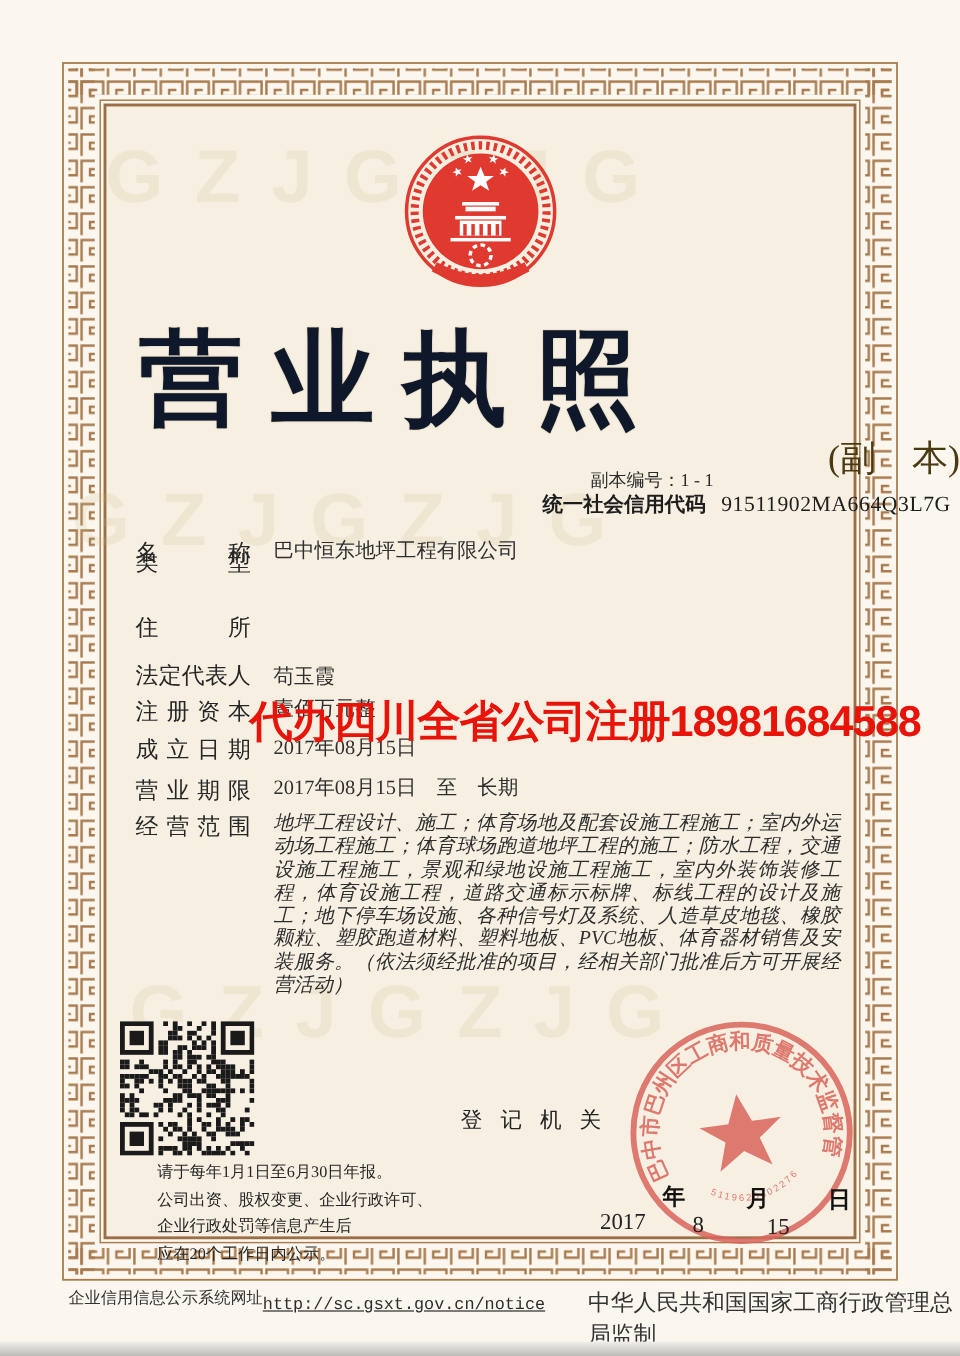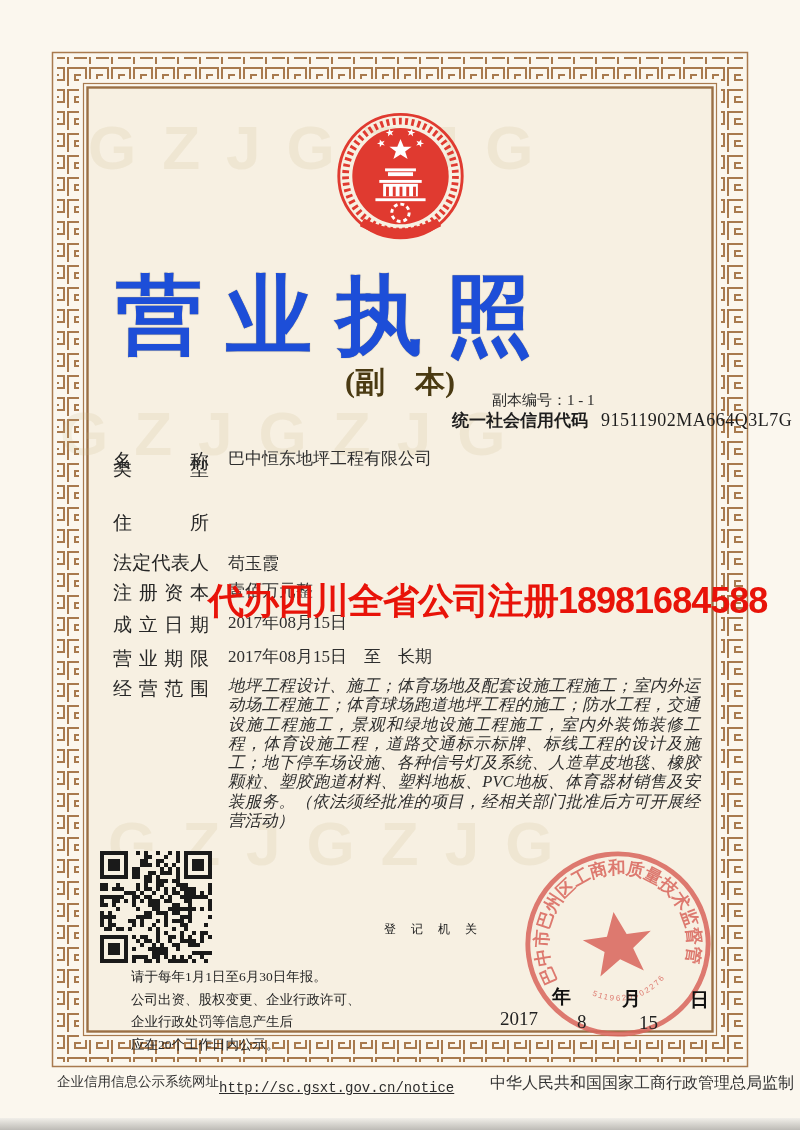--- a/index.html
+++ b/index.html
@@ -3,48 +3,48 @@
 <meta charset="utf-8">
 <style>
   html,body{margin:0;padding:0;}
   body{background:#ffffff;font-family:"Liberation Serif","DejaVu Serif",serif;}
   .page{position:relative;width:800px;height:1130px;background:#fbf7ee;overflow:hidden;}
   .frame-svg{position:absolute;left:0;top:0;z-index:1;}
   .wm{position:absolute;z-index:2;font-family:"Liberation Sans",sans-serif;font-weight:bold;
       font-size:62px;letter-spacing:26px;color:rgba(200,178,130,0.16);white-space:nowrap;}
   .emblem{position:absolute;left:333px;top:103px;z-index:3;}
   .title{position:absolute;left:0;top:258px;width:672px;text-align:center;z-index:3;
-         font-size:86px;font-weight:bold;color:#1d4ed8;letter-spacing:24px;
+         font-size:86px;font-weight:bold;color:#0f172a;letter-spacing:24px;
          box-sizing:border-box;text-shadow:0 0 1px rgba(80,60,10,.6);}
-  .subtitle{position:absolute;left:0;top:362px;width:800px;text-align:center;z-index:3;
-            font-size:30px;font-weight:bold;color:#4a3a12;}
+  .subtitle{position:absolute;left:0;top:362px;width:800px;text-align:right;z-index:3;
+            font-size:30px;font-weight:normal;color:#4a3a12;}
   .copy-no{position:absolute;left:492px;top:391px;font-size:15px;color:#2a2a2a;z-index:3;}
   .credit-line{position:absolute;left:452px;top:409px;z-index:3;white-space:nowrap;text-align:right;}
   .credit-label{font-family:"Liberation Sans",sans-serif;font-weight:bold;font-size:17px;color:#1d1d1d;}
   .credit-code{font-size:18px;color:#1d1d1d;margin-left:9px;letter-spacing:0.5px;}
   .fields{position:absolute;left:113px;top:0;z-index:3;}
   .field-row{position:absolute;left:0;display:flex;}
   .field-label{width:96px;font-family:"Liberation Sans",sans-serif;font-size:19px;color:#262626;
                text-align:justify;text-align-last:justify;flex:0 0 96px;}
   .field-value{margin-left:19px;width:472px;font-size:17px;line-height:21px;color:#2e2e2e;text-align:justify;}
   .field-value.para{font-size:16.5px;line-height:19.3px;font-style:italic;}
   .ad-overlay{position:absolute;left:208px;top:577px;z-index:6;font-family:"Liberation Sans",sans-serif;
               font-weight:bold;font-size:36px;color:#e81309;white-space:nowrap;letter-spacing:-1px;}
   .qr{position:absolute;left:100px;top:851px;z-index:3;}
   .qr-note{position:absolute;left:99px;top:966px;z-index:3;font-size:13.5px;line-height:22.5px;color:#252525;margin-left:32px;}
   .reg-label{position:absolute;left:384px;top:921px;z-index:3;font-family:"Liberation Sans",sans-serif;
-             font-size:12px;color:#222;letter-spacing:15px;white-space:nowrap;}
+             font-size:18px;color:#222;letter-spacing:15px;white-space:nowrap;}
   .stamp{position:absolute;left:520px;top:846px;z-index:4;color:#d9655b;opacity:.85;transform:rotate(-8deg);}
   .date-label{position:absolute;z-index:5;font-family:"Liberation Sans",sans-serif;font-weight:bold;
               font-size:19px;color:#111;}
   .date-num{position:absolute;z-index:5;font-size:19px;color:#222;}
   .footer-site-label{position:absolute;left:57px;top:1073px;z-index:3;font-size:13.5px;color:#333;}
   .footer-url{position:absolute;left:219px;top:1080px;z-index:3;font-family:"Liberation Mono",monospace;
               font-size:14px;color:#2c2c2c;text-decoration:underline;}
-  .footer-right{position:absolute;left:490px;top:1073px;z-index:3;font-size:16px;color:#333;}
+  .footer-right{position:absolute;left:490px;top:1073px;z-index:3;font-size:19px;color:#333;}
   .scan-bottom{position:absolute;left:0;right:0;bottom:0;height:12px;z-index:7;
                background:linear-gradient(#f1efe9,#bdbbb6);}
 </style>
 </head>
 <body>
 
 <div class="page">
 
   <svg class="frame-svg" width="800" height="1130" viewBox="0 0 800 1130">
     <defs>

